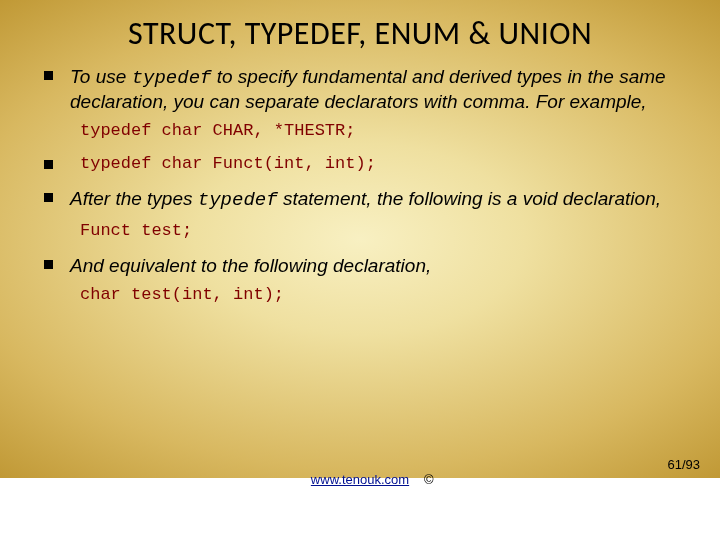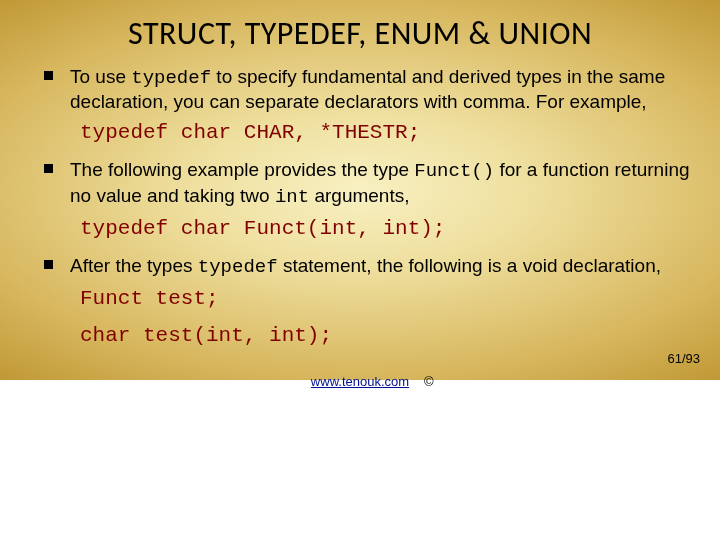--- a/index.html
+++ b/index.html
@@ -5,21 +5,21 @@
   html, body {
     margin: 0;
     padding: 0;
     width: 720px;
     height: 540px;
     overflow: hidden;
     font-family: Arial, "Helvetica Neue", Helvetica, sans-serif;
   }
   .slide {
     width: 720px;
-    height: 380px;
+    height: 478px;
     background: radial-gradient(ellipse 115% 100% at center,
       #f8f0c2 0%,
       #efe0a0 20%,
       #d8b860 48%,
       #b98f28 72%,
       #8a6412 100%);
     box-sizing: border-box;
     padding: 10px 30px 0 30px;
     position: relative;
     color: #000;
@@ -46,28 +46,29 @@
   ul.points > li > .bullet {
     position: absolute;
     left: 4px;
     top: 6px;
     width: 9px;
     height: 9px;
     background: #000;
   }
   .body-text {
     font-family: Arial, sans-serif;
+    font-style: italic;
   }
   .mono {
     font-family: "Courier New", Courier, monospace;
   }
   .code-line {
     font-family: "Courier New", Courier, monospace;
     color: #800000;
-    font-size: 21px;
+    font-size: 17px;
     margin: 8px 0 14px 40px;
   }
   .footer {
     position: absolute;
     bottom: 6px;
     left: 0;
     width: 100%;
     font-size: 13px;
   }
   .footer-link {
@@ -80,21 +81,21 @@
   .footer-copy {
     position: absolute;
     left: 50%;
     transform: translateX(64px);
     color: #000;
     text-decoration: none;
   }
   .footer-page {
     position: absolute;
     right: 20px;
-    bottom: 8px;
+    bottom: 0;
     color: #000;
   }
 </style>
 </head>
 <body>
 
 <div class="slide">
 
   <div class="title">STRUCT, TYPEDEF, ENUM &amp; UNION</div>
 
@@ -103,34 +104,37 @@
     <li>
       <span class="bullet"></span>
       <span class="body-text">
         <span>To use </span><span class="mono">typedef</span><span> to specify fundamental and derived types in the same declaration, you can separate declarators with comma. For example,</span>
       </span>
     </li>
     <div class="code-line">typedef char CHAR, *THESTR;</div>
 
     <li>
       <span class="bullet"></span>
-      <span class="body-text">
-        <span>The following example provides the type </span><span class="mono">Funct()</span><span> for a function returning no value and taking two </span><span class="mono">int</span><span> arguments,</span>
-      </span>
     </li>
     <div class="code-line">typedef char Funct(int, int);</div>
 
     <li>
       <span class="bullet"></span>
       <span class="body-text">
         <span>After the types </span><span class="mono">typedef</span><span> statement, the following is a void declaration,</span>
       </span>
     </li>
     <div class="code-line">Funct test;</div>
 
+    <li>
+      <span class="bullet"></span>
+      <span class="body-text">
+        <span>And equivalent to the following declaration,</span>
+      </span>
+    </li>
     <div class="code-line">char test(int, int);</div>
 
   </ul>
 
   <div class="footer">
     <a class="footer-link">www.tenouk.com</a>
     <span class="footer-copy"> ©</span>
     <span class="footer-page">61/93</span>
   </div>
 

